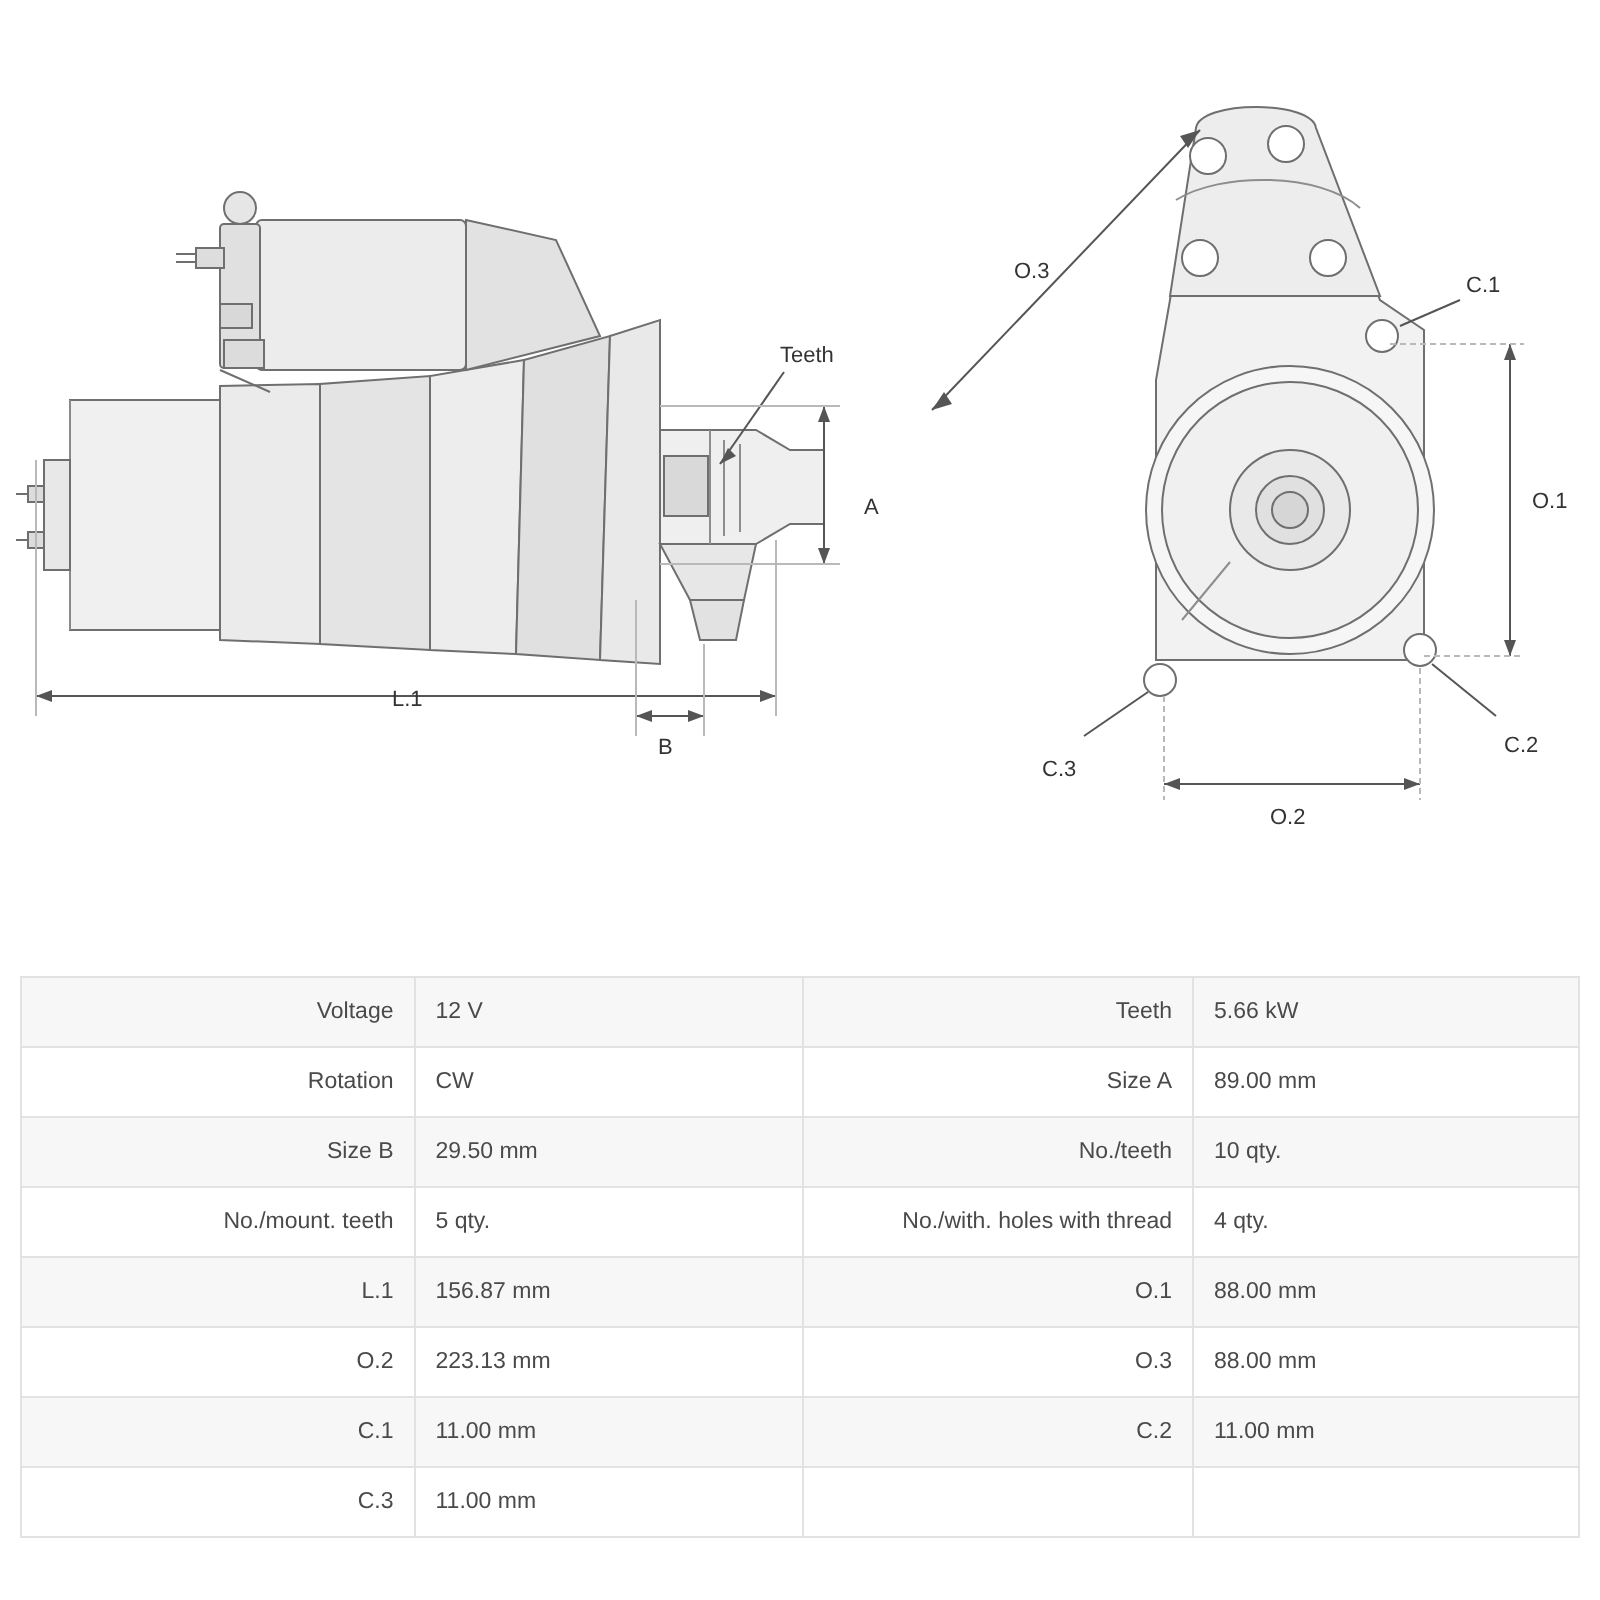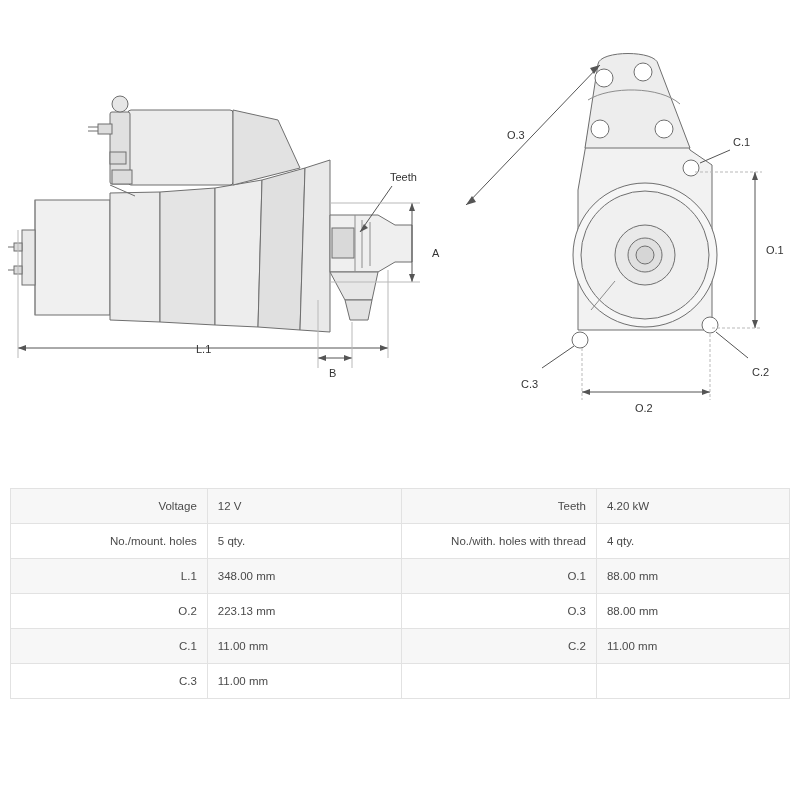--- a/index.html
+++ b/index.html
@@ -217,31 +217,43 @@
     </svg>
   </div>
 
   <div class="spec-table-wrap">
     <table class="spec">
       <tbody>
         <tr class="alt">
           <td class="label">Voltage</td>
           <td class="value">12 V</td>
           <td class="label">Teeth</td>
-          <td class="value">4.20 kW</td>
-        </tr>
-        <tr class="plain">
-          <td class="label">No./mount. holes</td>
+          <td class="value">5.66 kW</td>
+        </tr>
+        <tr class="plain">
+          <td class="label">Rotation</td>
+          <td class="value">CW</td>
+          <td class="label">Size A</td>
+          <td class="value">89.00 mm</td>
+        </tr>
+        <tr class="alt">
+          <td class="label">Size B</td>
+          <td class="value">29.50 mm</td>
+          <td class="label">No./teeth</td>
+          <td class="value">10 qty.</td>
+        </tr>
+        <tr class="plain">
+          <td class="label">No./mount. teeth</td>
           <td class="value">5 qty.</td>
           <td class="label">No./with. holes with thread</td>
           <td class="value">4 qty.</td>
         </tr>
         <tr class="alt">
           <td class="label">L.1</td>
-          <td class="value">348.00 mm</td>
+          <td class="value">156.87 mm</td>
           <td class="label">O.1</td>
           <td class="value">88.00 mm</td>
         </tr>
         <tr class="plain">
           <td class="label">O.2</td>
           <td class="value">223.13 mm</td>
           <td class="label">O.3</td>
           <td class="value">88.00 mm</td>
         </tr>
         <tr class="alt">

